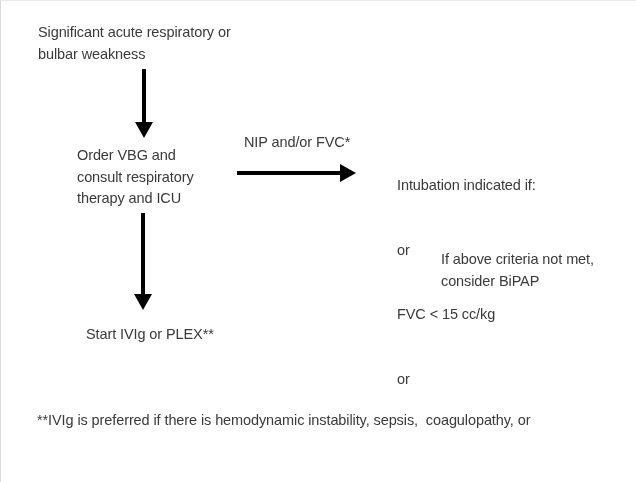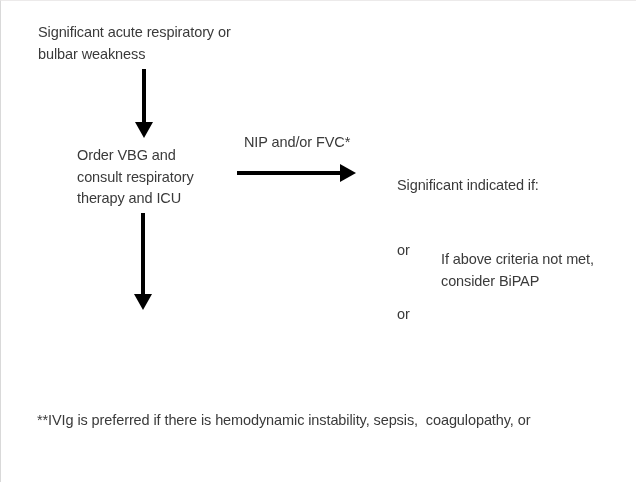--- a/index.html
+++ b/index.html
@@ -123,34 +123,36 @@
   <div class="txt" id="node-order">Order VBG and
 consult respiratory
 therapy and ICU</div>
 
   <div class="arrow-h" id="arrow-3">
     <div class="shaft"></div>
     <div class="head"></div>
   </div>
 
   <div class="txt" id="crit-block">
-    <div>Significant indicated if:</div>
+    <div>Intubation indicated if:</div>
     <div>or</div>
+    <div>FVC &lt; 15 cc/kg</div>
     <div>or</div>
     
   </div>
 
   <div class="txt" id="crit-bipap">If above criteria not met,
 consider BiPAP</div>
 
   <div class="arrow-v" id="arrow-2">
     <div class="shaft"></div>
     <div class="head"></div>
   </div>
 
+  <div class="txt" id="node-treatment">Start IVIg or PLEX**</div>
 
   <div class="txt" id="footnotes">
     <div>**IVIg is preferred if there is hemodynamic instability, sepsis,  coagulopathy, or</div>
     
     
   </div>
 
 </div>
 
 </body></html>

